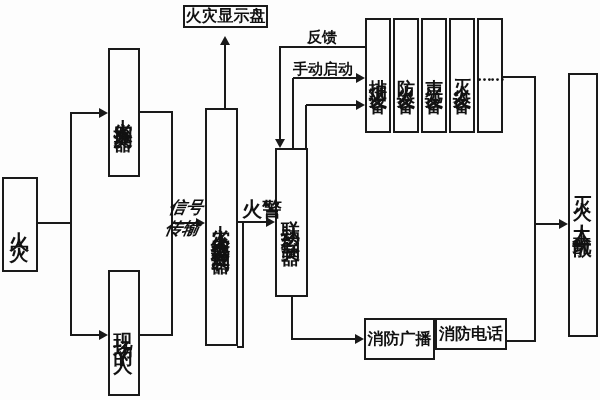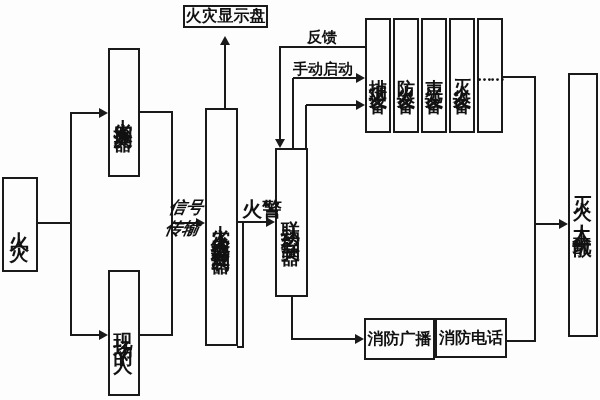--- a/index.html
+++ b/index.html
@@ -87,21 +87,21 @@
   <div class="box" style="left:449px;top:18px;width:26px;height:115px;font-size:18px;">
     <span class="vtext" style="letter-spacing:6px;">灭火设备</span>
   </div>
   <div class="box" style="left:477px;top:18px;width:26px;height:115px;font-size:15px;">
     <span style="letter-spacing:-2px;">……</span>
   </div>
 
   <div class="box" style="left:364px;top:318px;width:71px;height:42px;font-size:16px;">
     <span>消防广播</span>
   </div>
-  <div class="box" style="left:435px;top:318px;width:72px;height:40px;font-size:16px;">
+  <div class="box" style="left:435px;top:318px;width:72px;height:32px;font-size:16px;">
     <span>消防电话</span>
   </div>
 
   <div class="box" style="left:568px;top:73px;width:30px;height:264px;font-size:19px;flex-direction:column;gap:18px;">
     <span class="vtext" style="letter-spacing:5px;">灭火</span>
     <span class="vtext" style="letter-spacing:5px;">人工疏散</span>
   </div>
 
   <div class="hl" style="left:38px;top:222px;width:34px;"></div>
   <div class="vl" style="left:70px;top:112px;height:224px;"></div>

